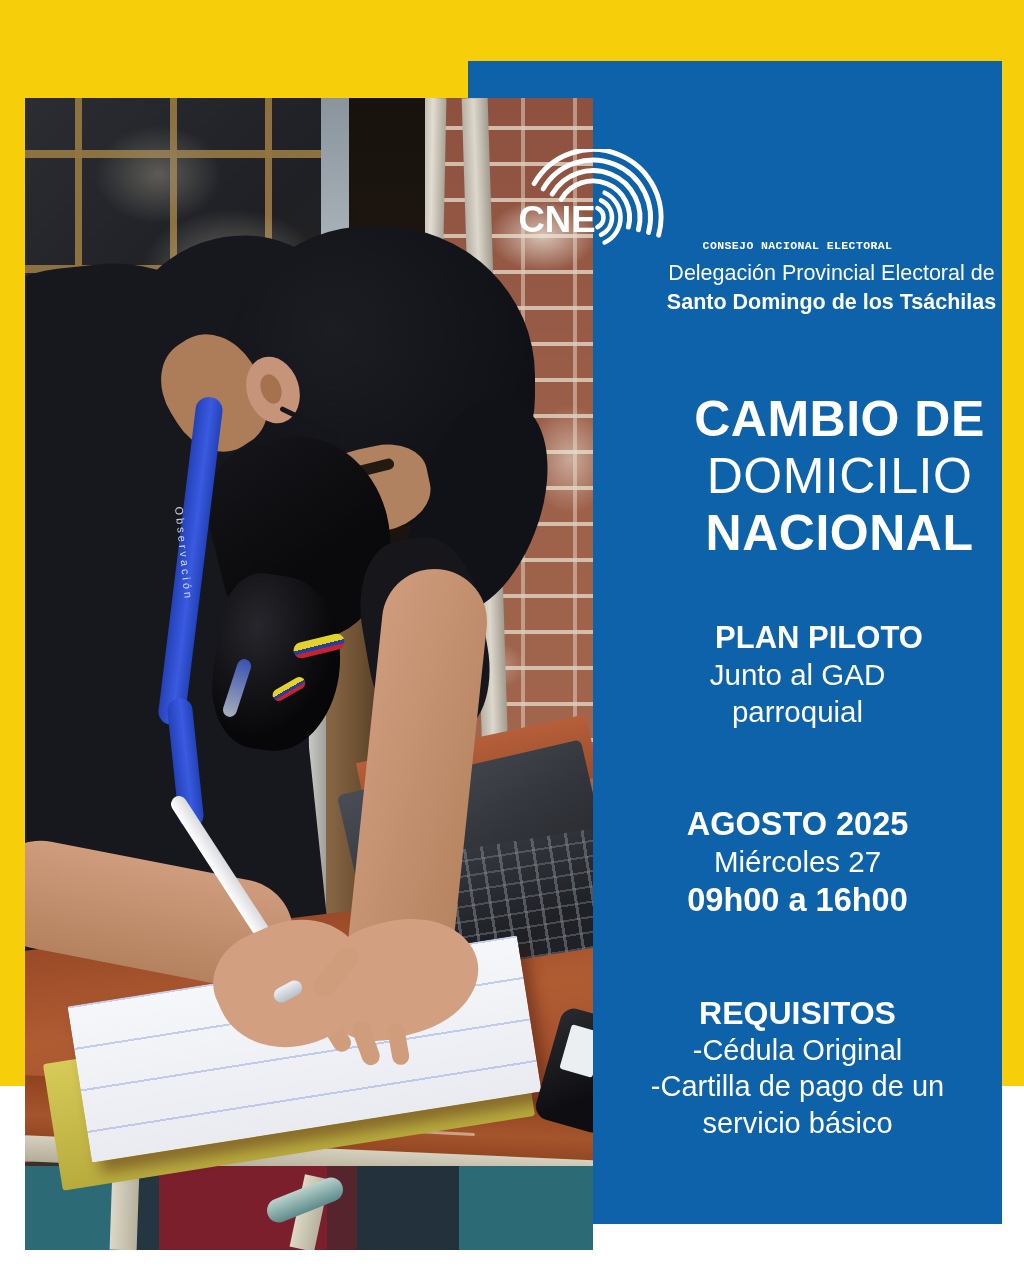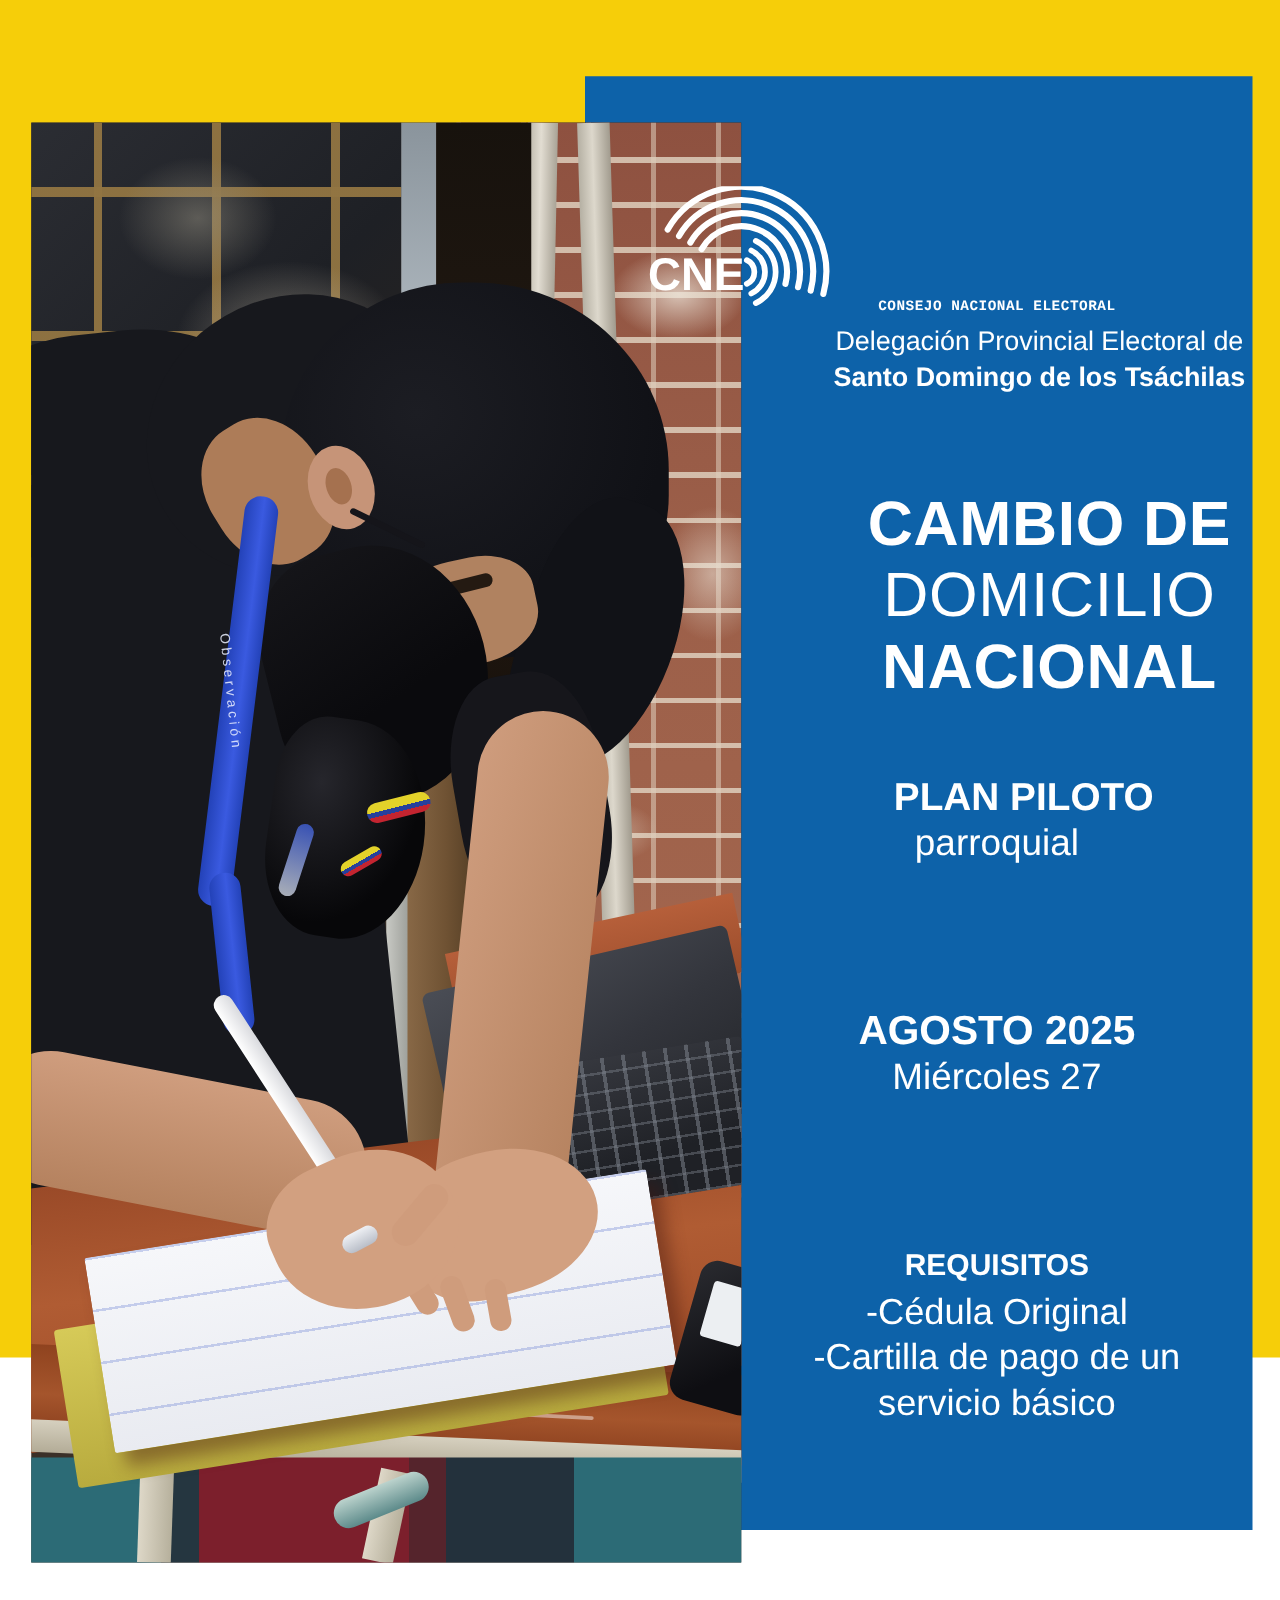--- a/index.html
+++ b/index.html
@@ -22,21 +22,21 @@
   .org-name{top:178px;font-size:11.5px;font-weight:bold;letter-spacing:.4px;font-family:Liberation Mono, monospace;}
   .delegation{top:198px;font-size:21.5px;line-height:29px;margin-left:34px;}
   .delegation .d2{font-weight:bold;}
   .title-block{top:330px;font-size:50px;line-height:57px;font-weight:bold;letter-spacing:.5px;padding-left:42px;}
   .title-block .t-light{font-weight:400;}
   .plan-block{top:558px;font-size:29.5px;line-height:37px;}
   .plan-block .head{font-size:31px;font-weight:bold;padding-left:43px;}
   .schedule-block{top:744px;font-size:29.5px;line-height:38px;}
   .schedule-block .strong{font-size:32.5px;font-weight:bold;}
   .reqs-block{top:934px;font-size:29px;line-height:36.5px;}
-  .reqs-block .head{font-size:24px;font-weight:bold;}
+  .reqs-block .head{font-size:32px;font-weight:bold;}
   .lanyard-label{position:absolute;left:160px;top:408px;transform:rotate(84deg);transform-origin:0 0;
       font-size:11px;letter-spacing:3px;color:rgba(235,240,255,.85);white-space:nowrap;}
 </style>
 </head>
 <body>
 
 <div class="page">
   <div class="yellow-bg"></div>
   <div class="blue-panel"></div>
 
@@ -153,26 +153,28 @@
     </div>
 
     <div class="title-block">
       <div class="t-bold">CAMBIO DE</div>
       <div class="t-light">DOMICILIO</div>
       <div class="t-bold">NACIONAL</div>
     </div>
 
     <div class="plan-block">
       <div class="head">PLAN PILOTO</div>
+      <div>Junto al GAD</div>
       <div>parroquial</div>
     </div>
 
     <div class="schedule-block">
       <div class="strong">AGOSTO 2025</div>
       <div>Miércoles 27</div>
+      <div class="strong">09h00 a 16h00</div>
     </div>
 
     <div class="reqs-block">
       <div class="head">REQUISITOS</div>
       <div>-Cédula Original</div>
       <div>-Cartilla de pago de un</div>
       <div>servicio básico</div>
     </div>
   </div>
 </div>

